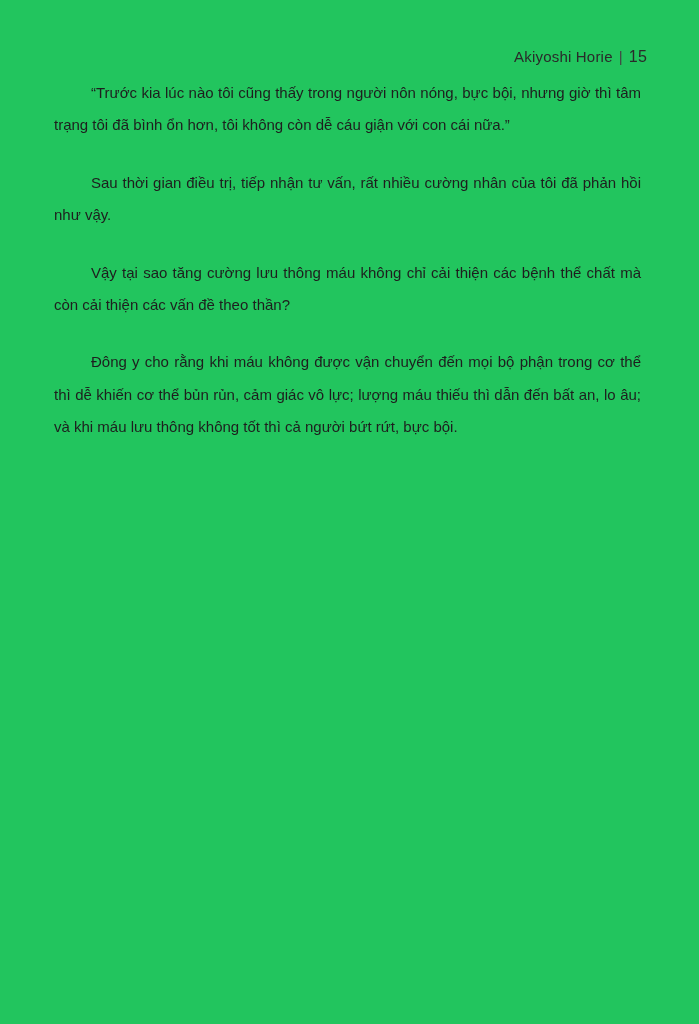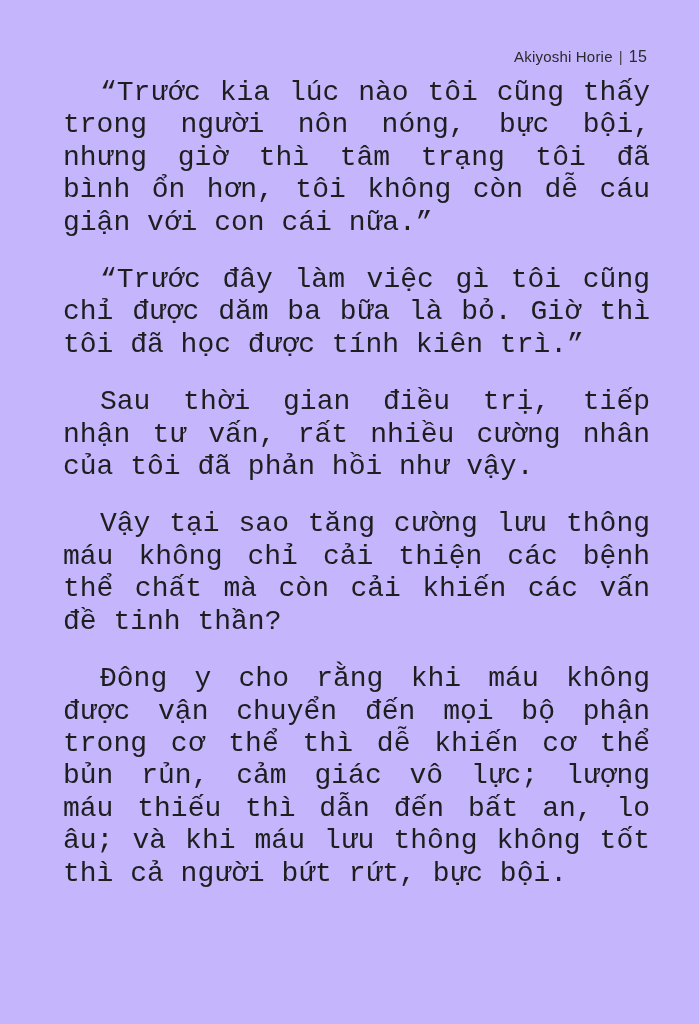--- a/index.html
+++ b/index.html
@@ -12,21 +12,21 @@
       height: 1024px;
       position: relative;
       overflow: hidden;
       background: #fefefe;
     }
     .page {
       position: absolute;
       left: 0; top: 0;
       width: 699px;
       height: 1024px;
-      background: #c4b5fd;
+      background: #22c55e;
     }
     .running-header {
       position: absolute;
       top: 48px;
       right: 52px;
       font-family: "Liberation Sans", "DejaVu Sans", sans-serif;
       font-size: 15px;
       color: #2a2a2a;
       letter-spacing: 0.2px;
       white-space: nowrap;
@@ -34,25 +34,25 @@
     .running-header .sep {
       display: inline-block;
       margin: 0 6px;
       color: #444;
     }
     .running-header .pnum {
       font-size: 16px;
     }
     .body-text {
       position: absolute;
-      left: 63px;
+      left: 54px;
       top: 77px;
       width: 587px;
-      font-family: Liberation Mono, monospace;
-      font-size: 28px;
+      font-family: Liberation Sans, sans-serif;
+      font-size: 15px;
       line-height: 32.4px;
       color: #1e1e1e;
       text-align: justify;
     }
     .body-text p {
       margin: 0 0 25px 0;
       text-indent: 37px;
       text-align: justify;
     }
     .body-text p:last-child {
@@ -63,19 +63,18 @@
 <body>
 
 <div class="page">
 
   <div class="running-header">
     <span>Akiyoshi Horie</span><span class="sep">|</span><span class="pnum">15</span>
   </div>
 
   <div class="body-text">
     <p>“Trước kia lúc nào tôi cũng thấy trong người nôn nóng, bực bội, nhưng giờ thì tâm trạng tôi đã bình ổn hơn, tôi không còn dễ cáu giận với con cái nữa.”</p>
-    <p>“Trước đây làm việc gì tôi cũng chỉ được dăm ba bữa là bỏ. Giờ thì tôi đã học được tính kiên trì.”</p>
     <p>Sau thời gian điều trị, tiếp nhận tư vấn, rất nhiều cường nhân của tôi đã phản hồi như vậy.</p>
-    <p>Vậy tại sao tăng cường lưu thông máu không chỉ cải thiện các bệnh thể chất mà còn cải khiến các vấn đề tinh thần?</p>
+    <p>Vậy tại sao tăng cường lưu thông máu không chỉ cải thiện các bệnh thể chất mà còn cải thiện các vấn đề theo thần?</p>
     <p>Đông y cho rằng khi máu không được vận chuyển đến mọi bộ phận trong cơ thể thì dễ khiến cơ thể bủn rủn, cảm giác vô lực; lượng máu thiếu thì dẫn đến bất an, lo âu; và khi máu lưu thông không tốt thì cả người bứt rứt, bực bội.</p>
   </div>
 
 </div>
 
 </body></html>

